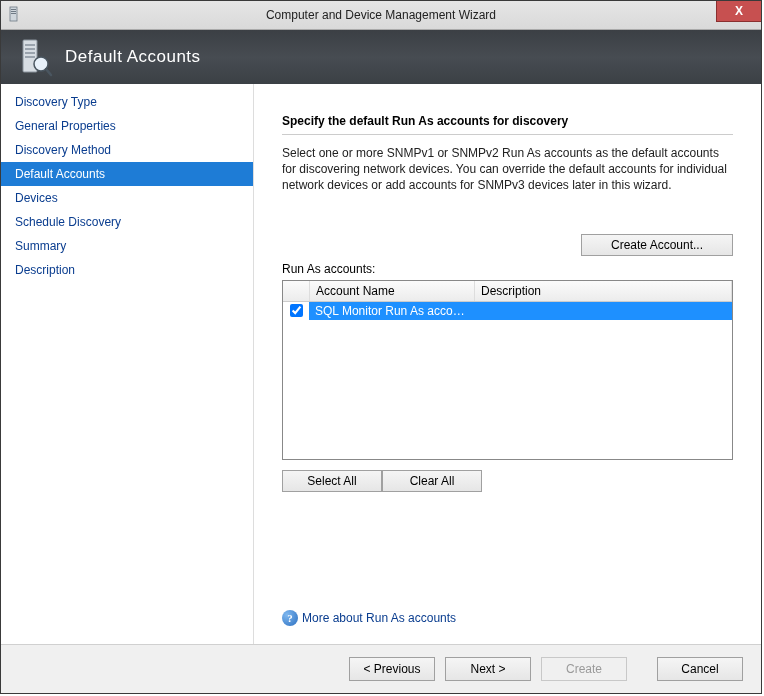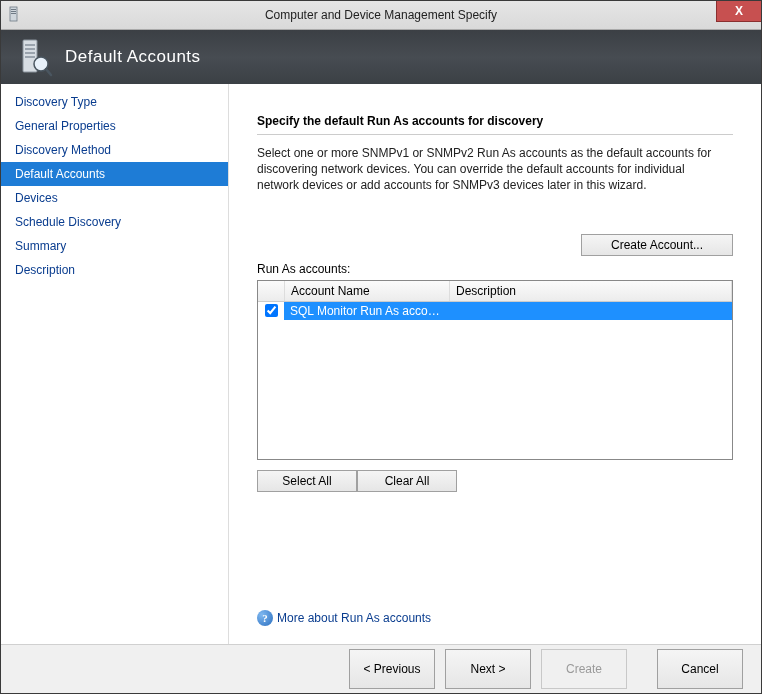--- a/index.html
+++ b/index.html
@@ -81,21 +81,21 @@
     font-weight: 400;
     letter-spacing: 0.5px;
   }
   .body {
     flex: 1;
     display: flex;
     background: #fff;
     overflow: hidden;
   }
   .sidebar {
-    width: 228px;
+    width: 253px;
     border-right: 1px solid #ddd;
     background: #fff;
     padding-top: 6px;
     box-sizing: border-box;
   }
   .sidebar-item {
     padding: 5px 10px 5px 14px;
     color: #0a3d8f;
     cursor: default;
     font-size: 12px;
@@ -235,40 +235,40 @@
     background: #f0f0f0;
     border-top: 1px solid #d0d0d0;
     display: flex;
     align-items: center;
     justify-content: flex-end;
     padding-right: 18px;
     gap: 10px;
   }
   .footer .btn {
     min-width: 86px;
-    height: 40px;
+    height: 24px;
     padding: 2px 10px;
   }
   .footer .gap { width: 10px; }
 </style>
 </head>
 <body>
 
 <div class="window">
 
   <div class="titlebar">
     <span class="app-icon">
       <svg width="16" height="16" viewBox="0 0 16 16">
         <rect x="3" y="1" width="7" height="14" fill="#cfd6dc" stroke="#6f7a85" stroke-width="0.8"></rect>
         <rect x="4" y="3" width="5" height="1" fill="#6f7a85"></rect>
         <rect x="4" y="5" width="5" height="1" fill="#6f7a85"></rect>
         <rect x="4" y="7" width="5" height="1" fill="#6f7a85"></rect>
       </svg>
     </span>
-    <span class="title">Computer and Device Management Specify</span>
+    <span class="title">Computer and Device Management Wizard</span>
     <div class="close-btn">
       <span>X</span>
     </div>
   </div>
 
   <div class="header-banner">
     <div class="banner-icon">
       <svg width="34" height="40" viewBox="0 0 34 40">
         <rect x="4" y="2" width="14" height="32" rx="1" fill="#d7dde3" stroke="#8a939c"></rect>
         <rect x="6" y="6" width="10" height="2" fill="#9aa3ad"></rect>

